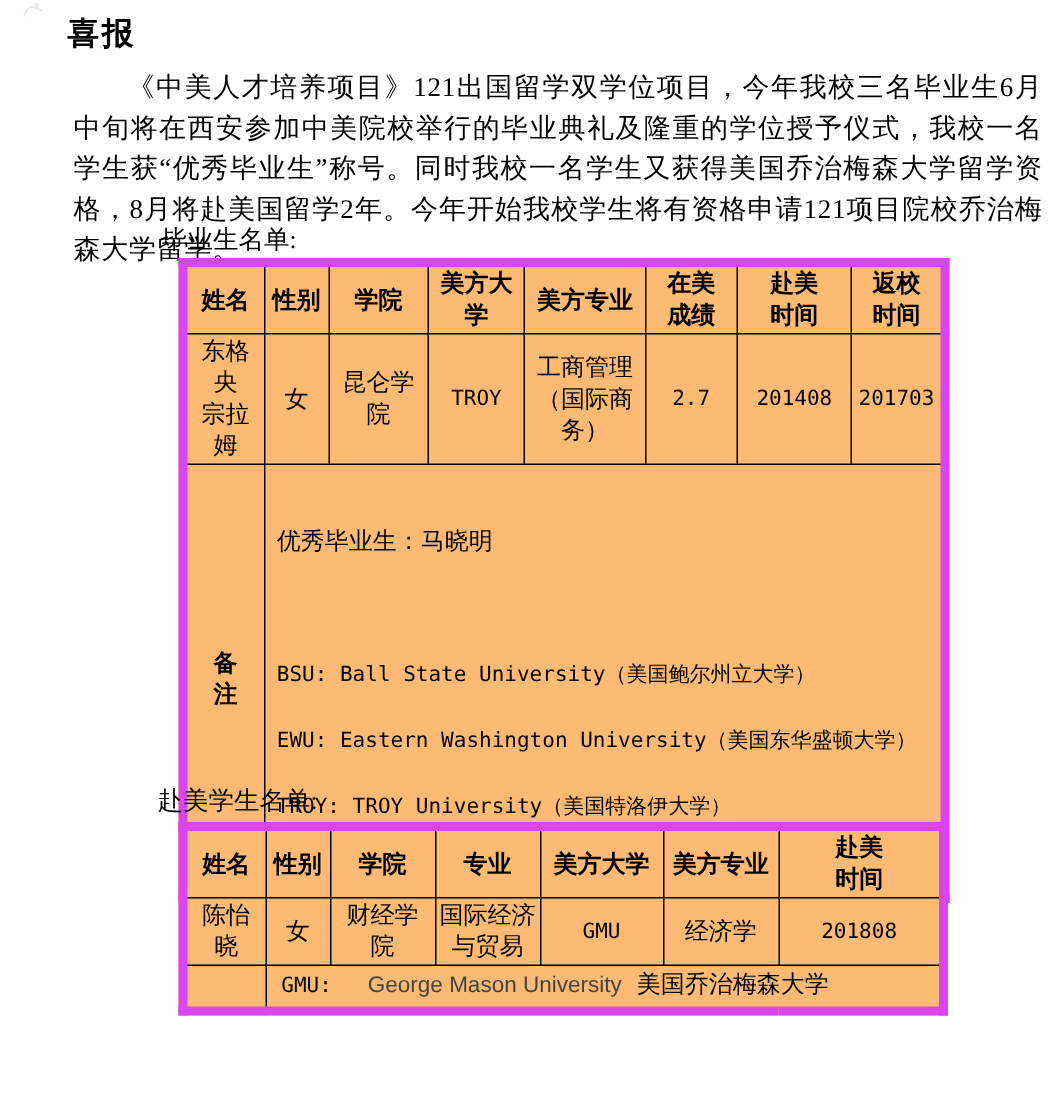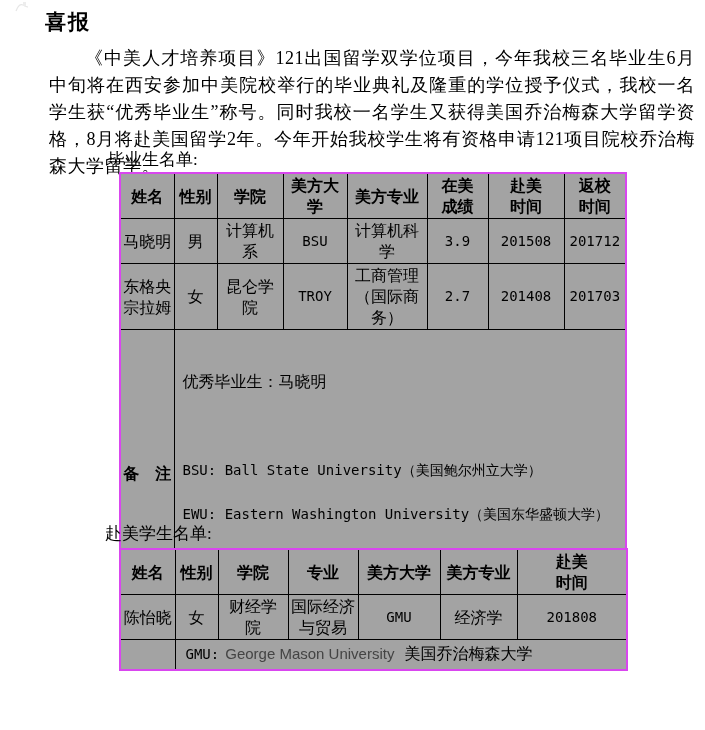--- a/index.html
+++ b/index.html
@@ -30,22 +30,22 @@
     letter-spacing: 0.5px;
   }
   .section-label { position: absolute; font-size: 17px; margin-left: 37px; }
   #label-graduates { left: 71px; top: 148px; }
   #label-abroad   { left: 68px; top: 522px; }
 
   table.doc-table {
     position: absolute;
     border-collapse: collapse;
     table-layout: fixed;
-    border: 2px solid #d946ef;
-    background: #a3a3a3;
+    border: 6px solid #d946ef;
+    background: #fdba74;
   }
   #graduates-table { left: 119px; top: 172px; }
   #abroad-table    { left: 119px; top: 548px; }
 
   .doc-table td {
     border: 1px solid #000;
     text-align: center;
     vertical-align: middle;
     font-size: 16px;
     line-height: 21px;
@@ -76,21 +76,21 @@
     white-space: nowrap;
   }
   td.gmu-note {
     text-align: left;
     padding-left: 10px;
     white-space: nowrap;
   }
   .gmu-code {
     font-family: "DejaVu Sans Mono", monospace;
     font-size: 14px;
-    margin-right: 6px;
+    margin-right: 24px;
   }
   .gmu-en {
     font-family: "Liberation Sans", sans-serif;
     font-size: 15px;
     color: #444444;
     margin-right: 10px;
   }
   .gmu-zh { font-size: 16px; }
 </style>
 </head>
@@ -126,31 +126,20 @@
     <td>美方大
 学</td>
     <td>美方专业</td>
     <td>在美
 成绩</td>
     <td>赴美
 时间</td>
     <td>返校
 时间</td>
   </tr>
-  <tr style="height:41px">
-    <td>马晓明</td>
-    <td>男</td>
-    <td>计算机
-系</td>
-    <td class="mono">BSU</td>
-    <td>计算机科学</td>
-    <td class="mono">3.9</td>
-    <td class="mono">201508</td>
-    <td class="mono">201712</td>
-  </tr>
   <tr style="height:57px">
     <td>东格央
 宗拉姆</td>
     <td>女</td>
     <td>昆仑学
 院</td>
     <td class="mono">TROY</td>
     <td>工商管理
 （国际商
 务）</td>

